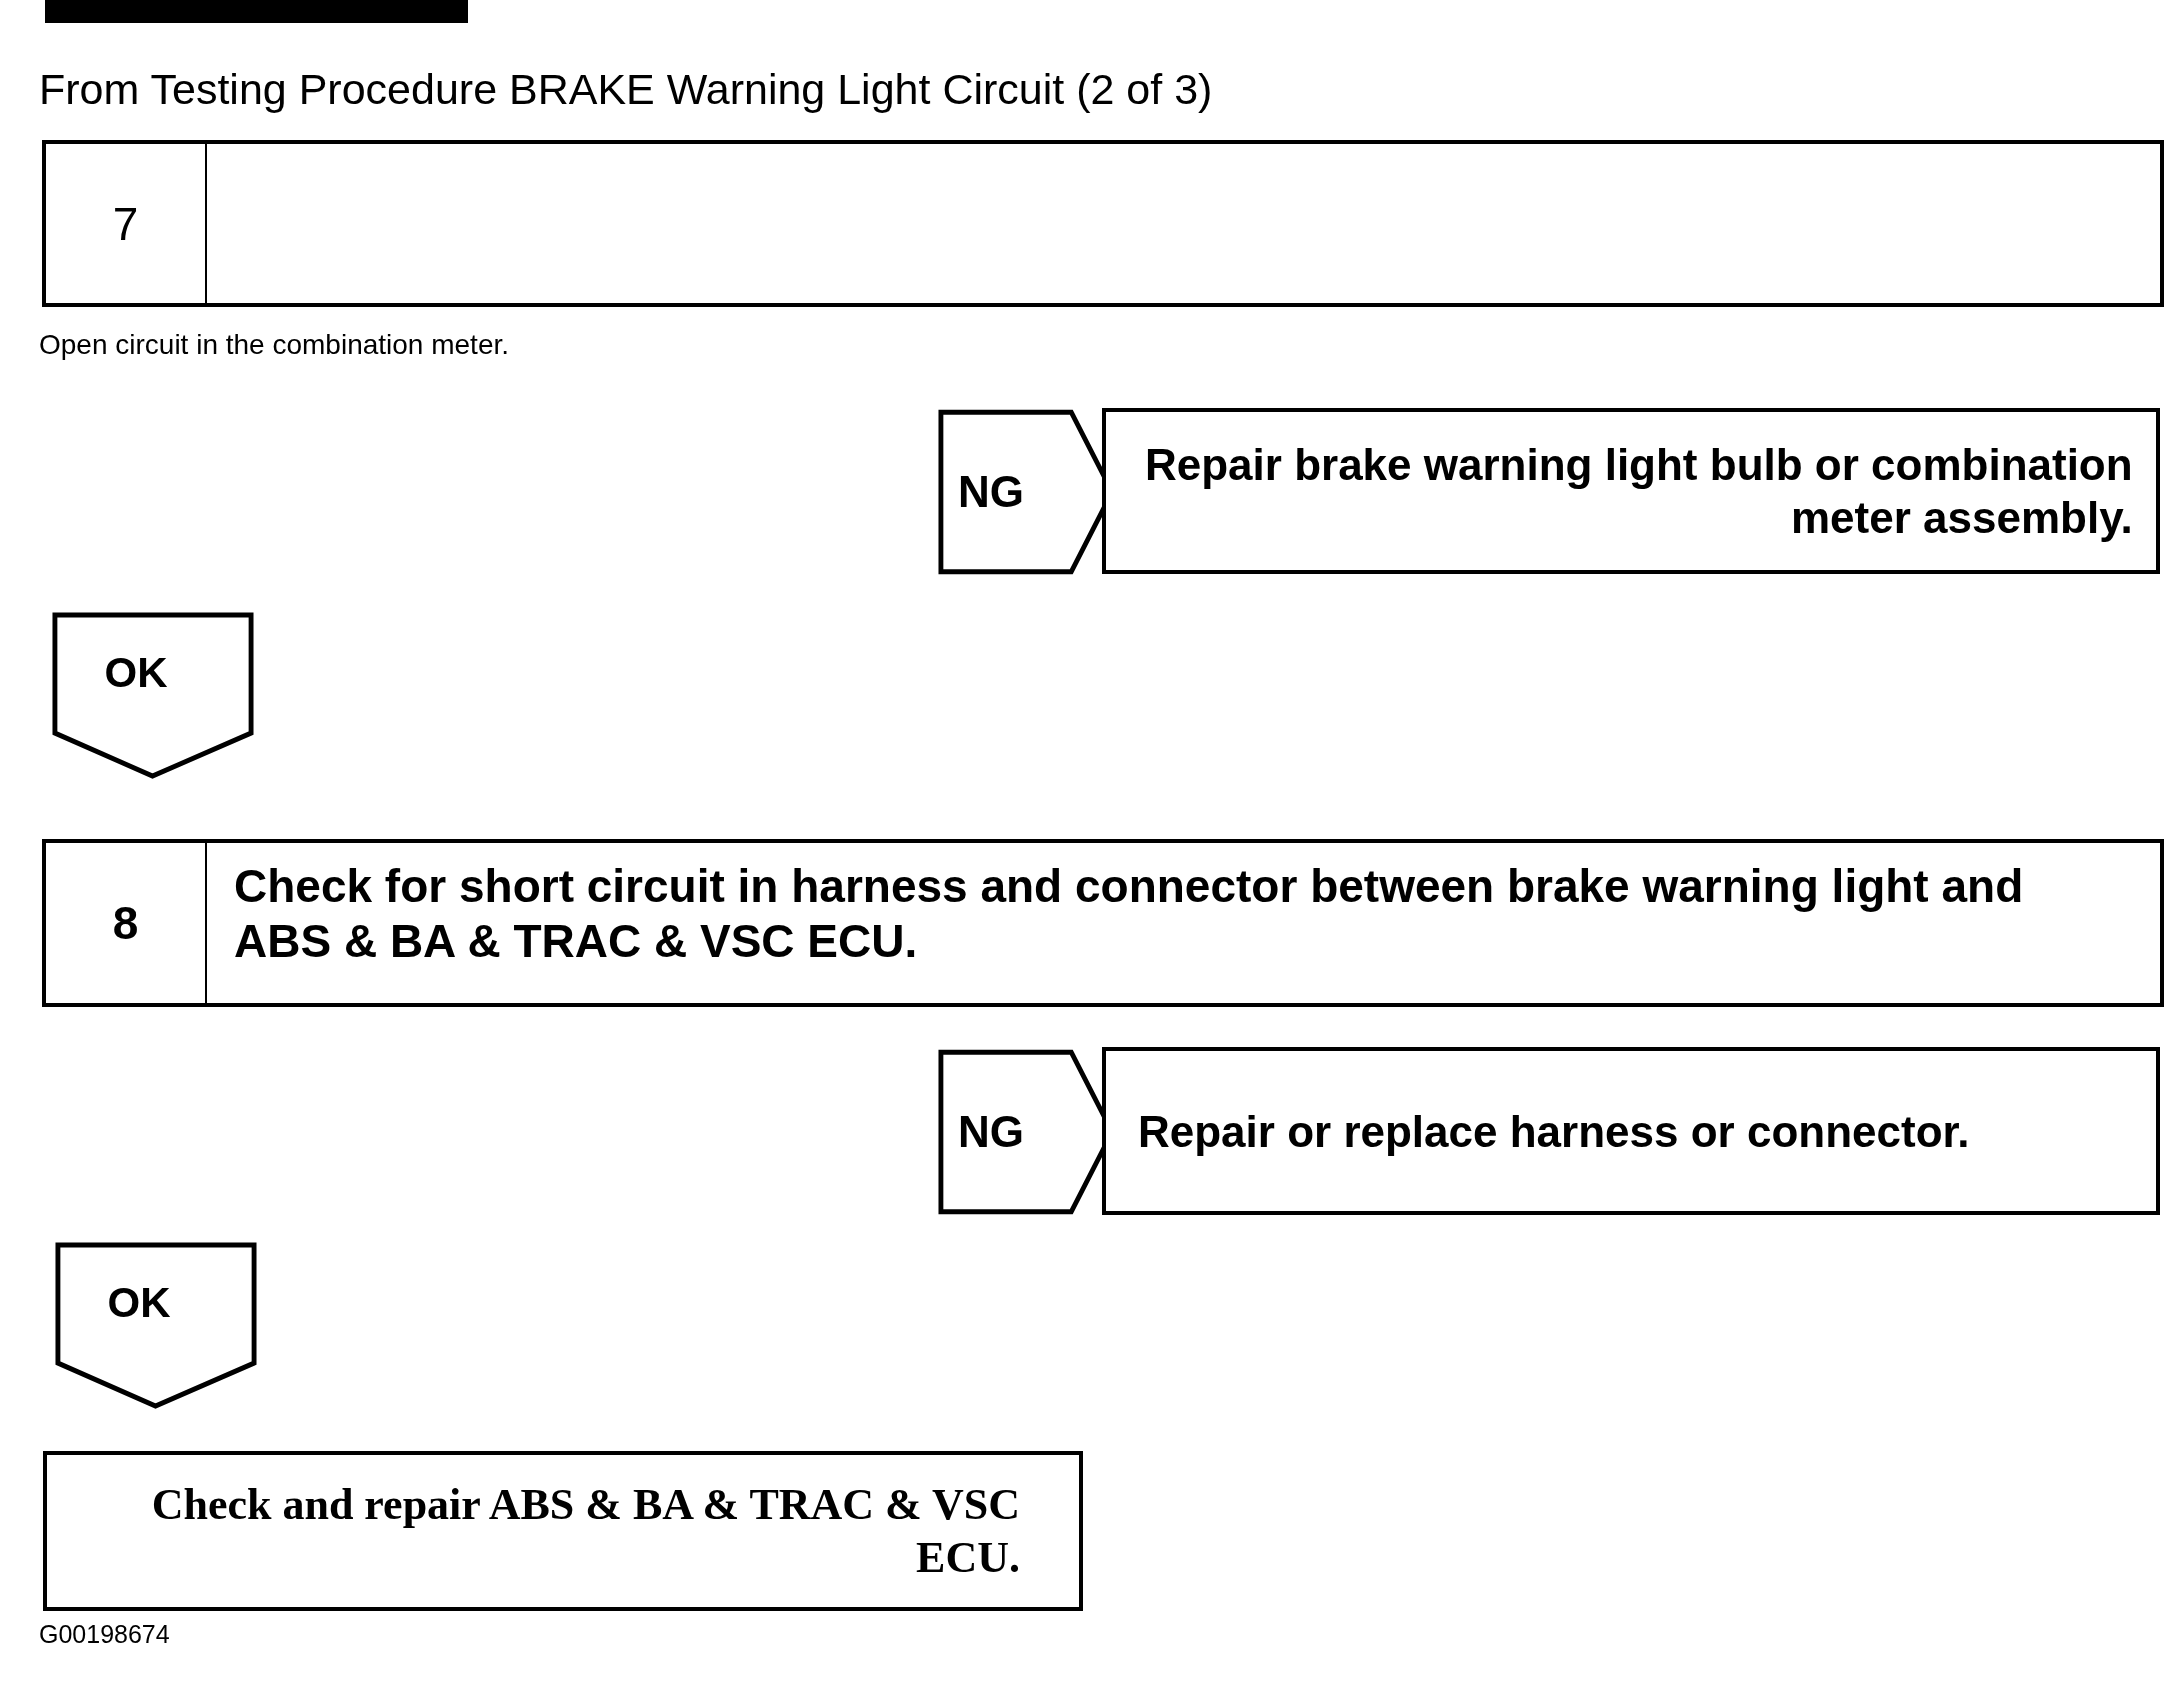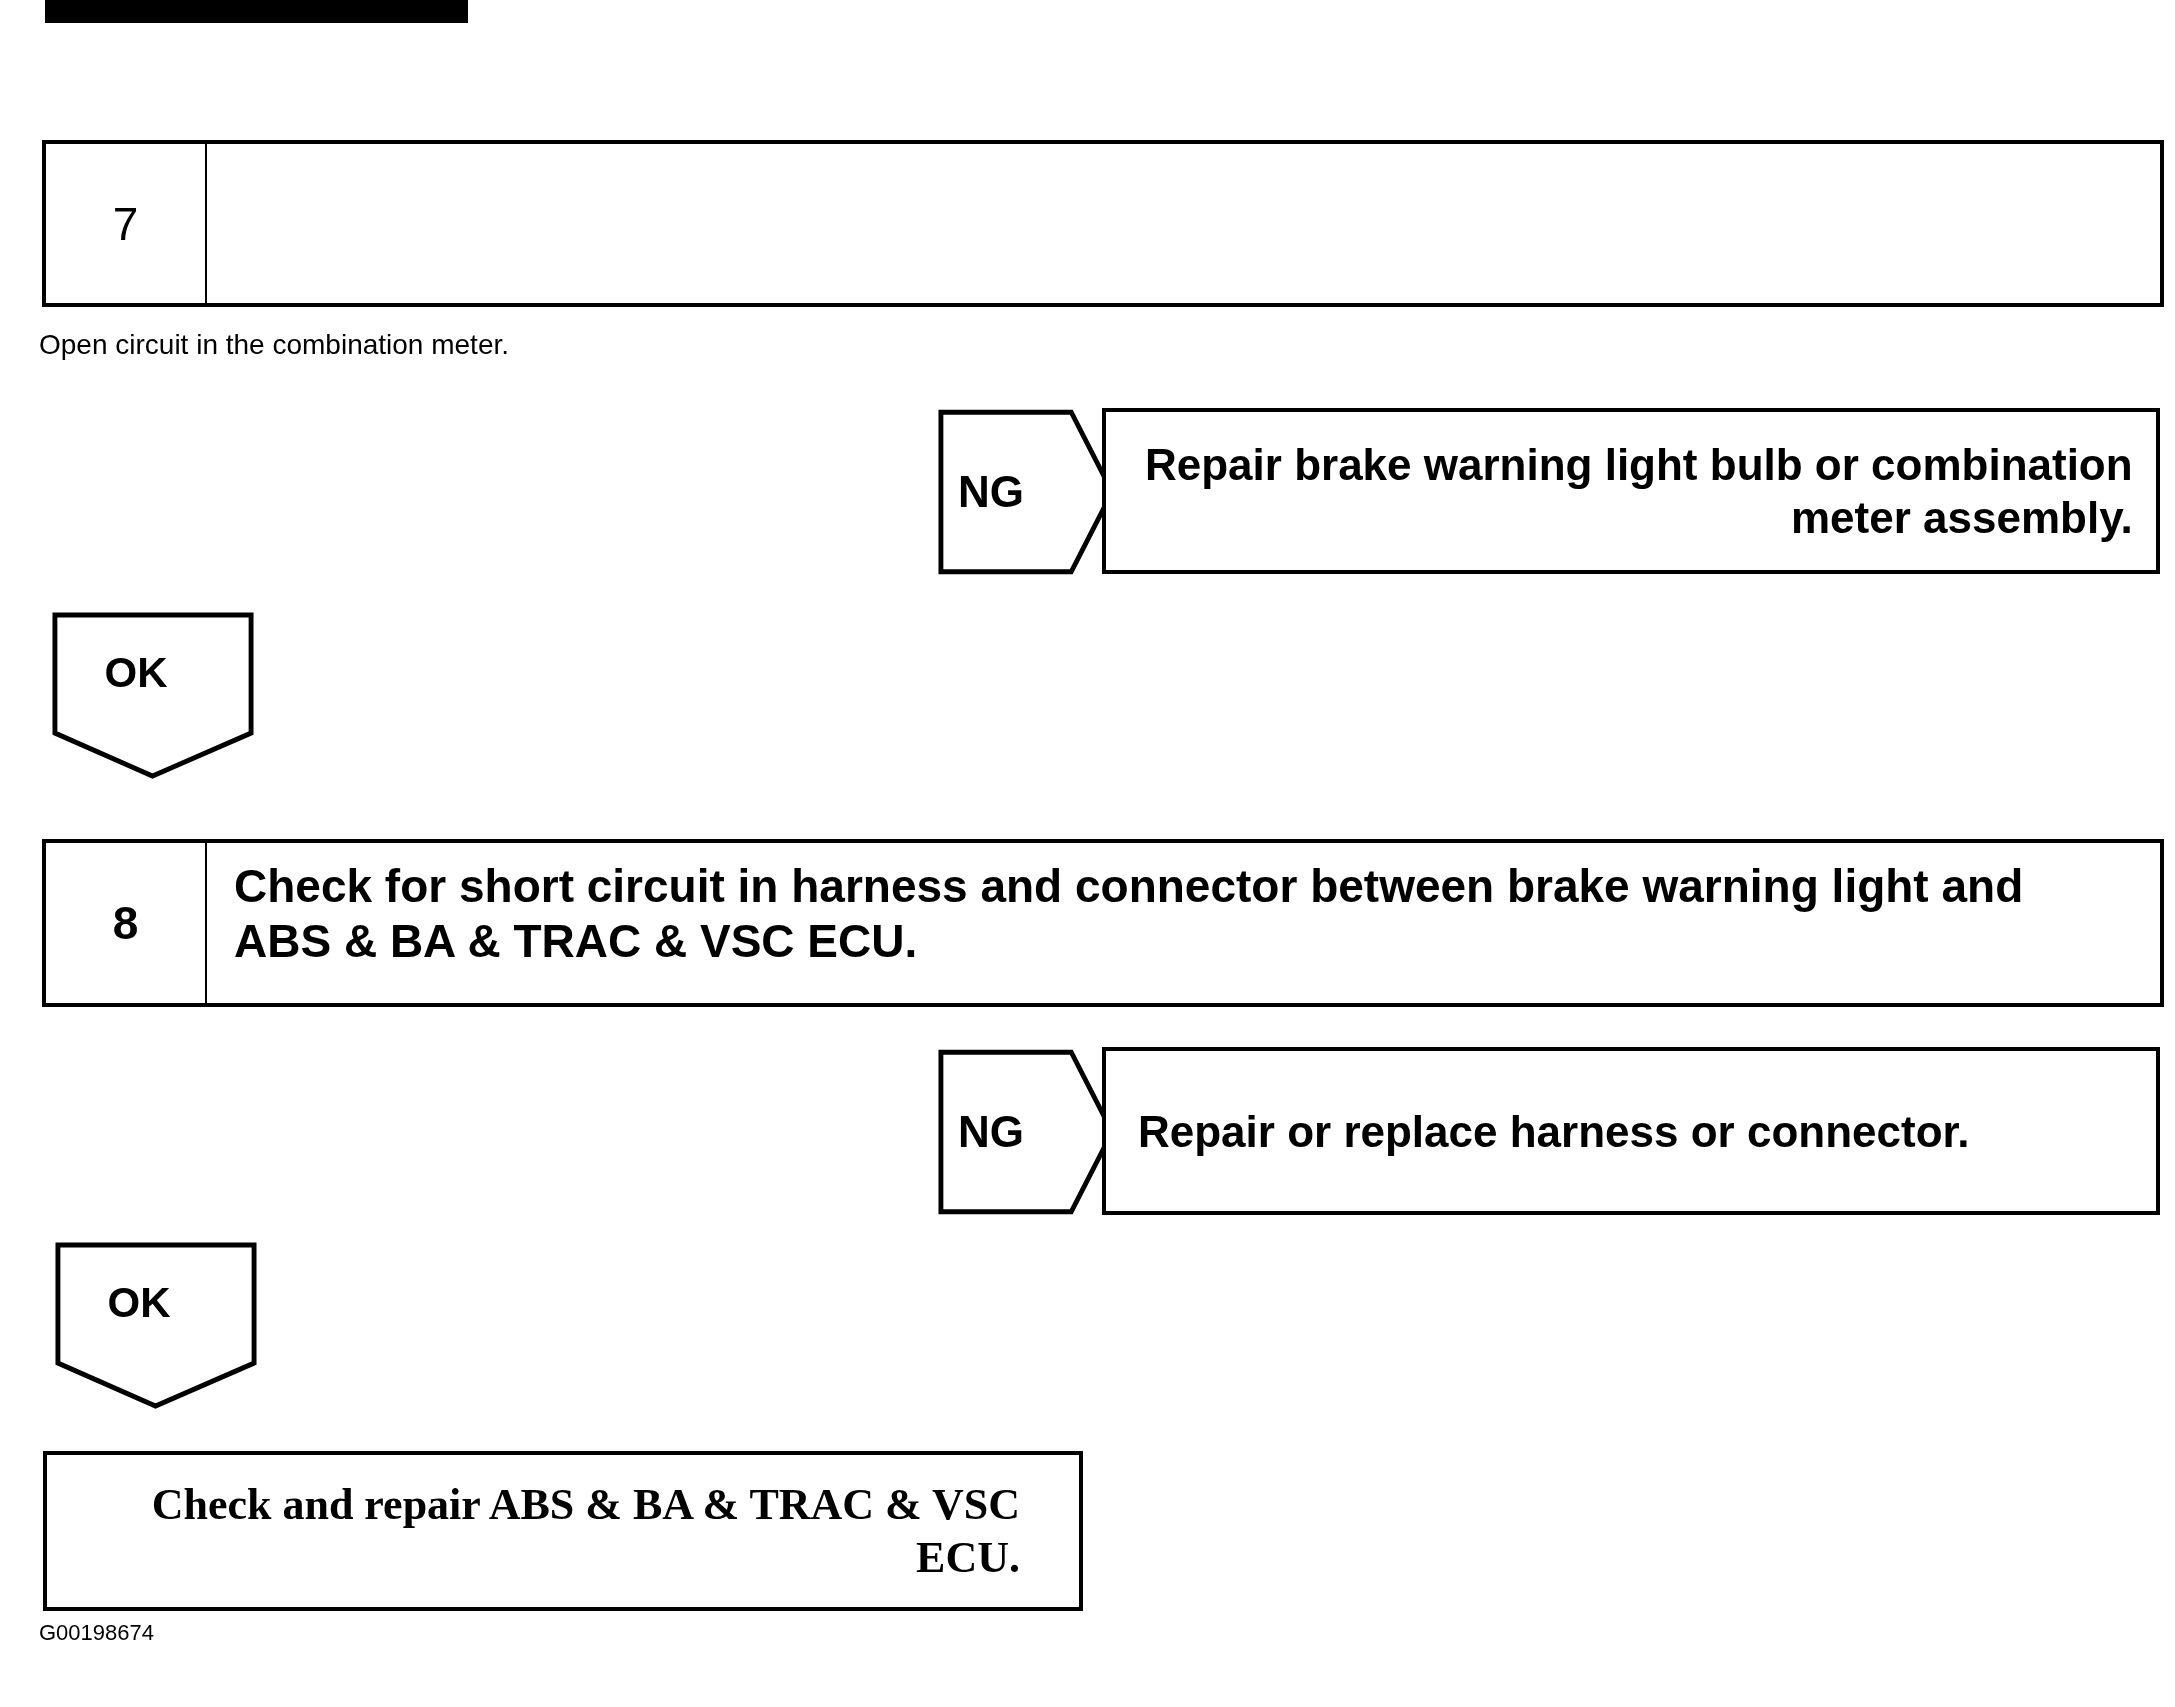--- a/index.html
+++ b/index.html
@@ -33,29 +33,30 @@
     padding-left:32px;padding-right:23.4px;text-align:right;
   }
   .shape-wrap{position:absolute;padding-left:16px;}
   .shape-wrap svg{display:block;}
   .shape-label{
     position:absolute;display:flex;align-items:center;justify-content:center;
     font-weight:700;
   }
   .ng-label{left:0;top:0;width:138px;height:166px;font-size:44px;}
   .ok-label{left:0;top:0;width:200px;height:121px;font-size:42px;}
-  .figure-id{font-size:22px;line-height:1;text-align:right;}
+  .figure-id{font-size:25px;line-height:1;text-align:right;}
 </style>
 </head>
 <body>
 
 <div class="page">
 
   <div class="abs scan-bar" style="left:45px;top:0;width:423px;height:23.4px;"></div>
 
+  <div class="abs heading" style="left:39px;top:66px;">From Testing Procedure BRAKE Warning Light Circuit (2 of 3)</div>
 
   <div class="abs step-box" style="left:42px;top:140px;width:2122px;height:167px;">
     <div class="step-num-cell num-regular">
       <span>7</span>
     </div>
   </div>
 
   <div class="abs note" style="left:39px;top:330px;">Open circuit in the combination meter.</div>
 
   <div class="shape-wrap" style="left:922px;top:409px;">

